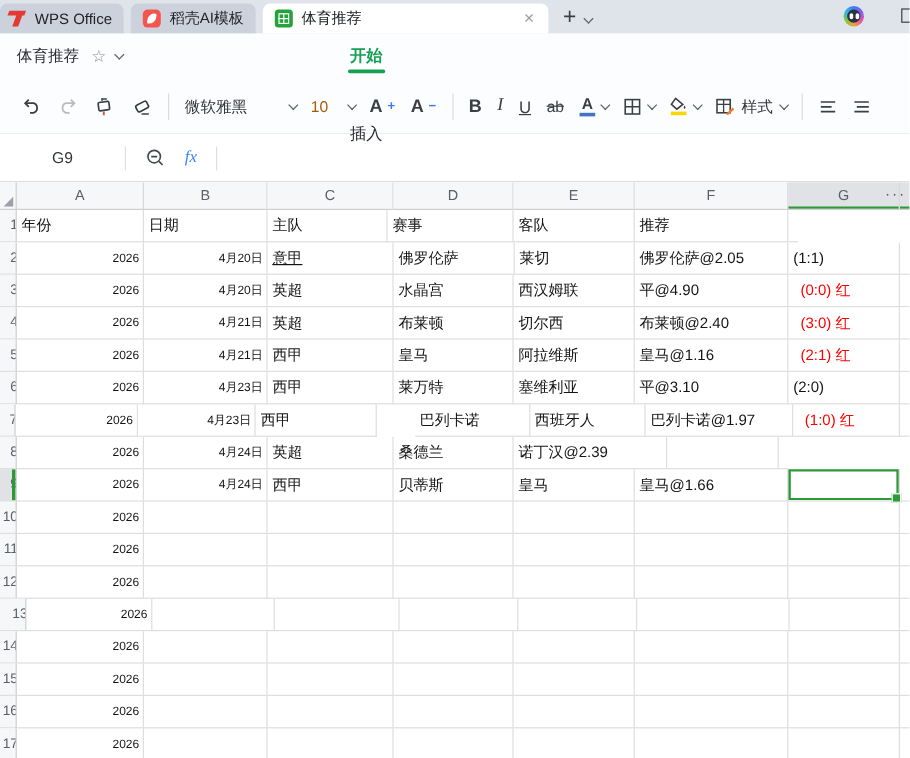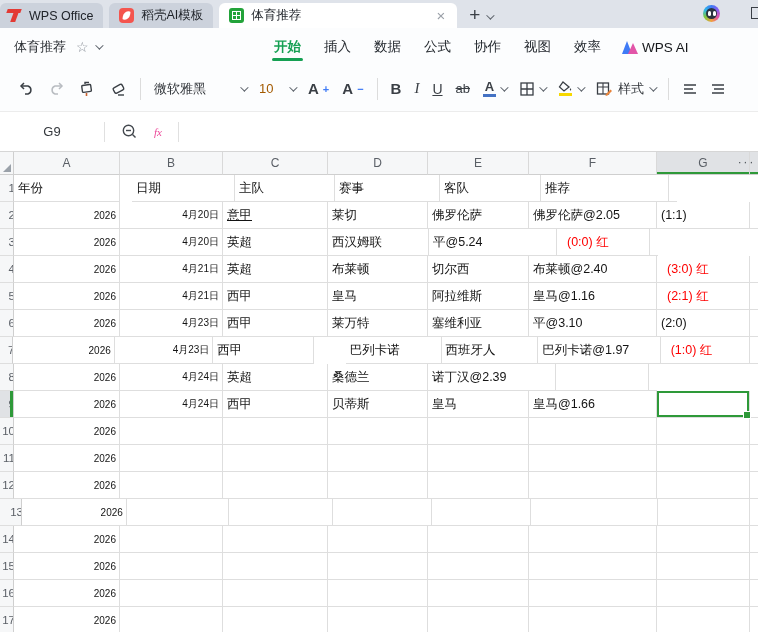--- a/index.html
+++ b/index.html
@@ -35,21 +35,21 @@
             background:conic-gradient(#3f7bf6,#8a5cf0,#e255a8,#f2a03d,#7ec93f,#2fb7e8,#3f7bf6); }
   .avatar::before { content:''; position:absolute; inset:3px; border-radius:50%; background:#2c3340; }
   .avatar i, .avatar u { position:absolute; top:6px; width:3px; height:5px; border-radius:2px; background:#fff; }
   .avatar i { left:4.5px; } .avatar u { left:9.5px; }
   .wincontrol { position:absolute; right:-5px; top:7px; width:12px; height:12px; border:1.6px solid #3a3f46; }
 
   
   .menubar { height:38px; background:#fcfdfe; display:flex; align-items:center; padding:0 0 0 14px; position:relative; }
   .doc-title { font-size:13px; color:#2a2e33; }
   .star { font-size:14px; color:#8a9099; margin:0 6px 0 10px; }
-  .menus { position:absolute; left:272px; top:0; height:100%; display:flex; align-items:center; gap:19px; }
+  .menus { position:absolute; left:272px; top:0; height:100%; display:flex; align-items:center; gap:27px;flex-direction:column; }
   .mitem { font-size:13.5px; color:#24292f; position:relative; padding:10px 2px; }
   .mitem.active { color:#16a053; font-weight:bold; }
   .mitem.active::after { content:''; position:absolute; left:0; right:0; bottom:5px; height:3px;
         border-radius:2px; background:#16a053; }
   .wpsai { display:flex; align-items:center; gap:5px; font-size:13.5px; color:#16181b; }
   .ai-logo { width:15px; height:13px; position:relative; }
   .ai-logo i { position:absolute; bottom:0; width:0; height:0; border-style:solid; }
   .ai-logo i:nth-child(1){ left:0; border-width:0 5px 13px 5px; border-color:transparent transparent #3f7bf6 transparent; }
   .ai-logo i:nth-child(2){ left:6px; border-width:0 5px 11px 5px; border-color:transparent transparent #e255a8 transparent; }
 
@@ -72,21 +72,21 @@
   .fcolor .a { font-size:13px; font-weight:700; }
   .fcolor .bar { width:13px; height:3.5px; margin-top:1px; }
   .style-group { display:flex; align-items:center; gap:5px; font-size:13px; color:#33373c; }
   .aligns { display:flex; gap:12px; overflow:hidden; }
 
   
   .formulabar { height:40px; background:#fff; display:flex; align-items:center; border-bottom:1px solid #d6d6d6; }
   .namebox { width:104px; text-align:center; font-size:13px; color:#33373c; }
   .fdiv { width:1px; height:20px; background:#e0e0e0; }
   .fb-icons { display:flex; align-items:center; gap:16px; padding:0 16px; }
-  .fx { font-size:11px; font-style:italic; font-family:"Liberation Serif", serif; color:#ec4899; }
+  .fx { font-size:14px; font-style:italic; font-family:"Liberation Serif", serif; color:#3b82f6; }
 
   
   #grid { position:relative; background:#fff; }
   .grow { display:flex; }
   .colhdr-row { height:23px; position:relative; }
   .colhdr { background:#f6f7f8; border-right:1px solid #d9d9d9; border-bottom:1px solid #cfcfcf;
             font-size:12px; color:#5a5f66; display:flex; align-items:center; justify-content:center; }
   .colhdr.sel { background:#e0e2e5; box-shadow: inset 0 -2px 0 #2e9939; }
   .corner { position:relative; background:#f6f7f8; border-right:1px solid #cfcfcf; border-bottom:1px solid #cfcfcf; }
   .corner::after { content:''; position:absolute; right:2px; bottom:2px; width:0; height:0;
@@ -280,49 +280,50 @@
       <div class="colhdr" style="width: 128px;">F</div>
       <div class="colhdr sel" style="width: 93px;">G</div>
       <div class="colhdr sel" style="width: 8px; border-right: none;"></div>
       <span class="morecols">···</span>
     </div>
     <div class="grow drow">
       <div class="rowhdr" style="width: 14px;">
         <span>1</span>
       </div>
       <div class="cell" style="width: 106px;">年份</div>
-      <div class="cell" style="width: 103px; margin-left: 12px;">日期</div>
+      <div class="cell" style="width: 103px;">日期</div>
       <div class="cell" style="width: 100px;">主队</div>
       <div class="cell" style="width: 105px;">赛事</div>
       <div class="cell" style="width: 101px;">客队</div>
       <div class="cell" style="width: 128px;">推荐</div>
       <div class="cell stub" style="width: 8px;"></div>
     </div>
     <div class="grow drow">
       <div class="rowhdr" style="width: 14px;">
         <span>2</span>
       </div>
       <div class="cell num" style="width: 106px;">2026</div>
       <div class="cell num" style="width: 103px;">4月20日</div>
       <div class="cell" style="width: 105px; text-decoration: underline;">意甲</div>
+      <div class="cell" style="width: 101px;">佛罗伦萨</div>
       <div class="cell" style="width: 100px;">莱切</div>
-      <div class="cell" style="width: 101px;">佛罗伦萨</div>
       <div class="cell" style="width: 128px;">佛罗伦萨@2.05</div>
       <div class="cell" style="width: 93px;">(1:1)</div>
       <div class="cell stub" style="width: 8px;"></div>
     </div>
     <div class="grow drow">
       <div class="rowhdr" style="width: 14px;">
         <span>3</span>
       </div>
       <div class="cell num" style="width: 106px;">2026</div>
       <div class="cell num" style="width: 103px;">4月20日</div>
       <div class="cell" style="width: 105px;">英超</div>
+      <div class="cell" style="width: 100px;">水晶宫</div>
       <div class="cell" style="width: 101px;">西汉姆联</div>
-      <div class="cell" style="width: 128px;">平@5.24</div>
+      <div class="cell" style="width: 128px;">平@4.90</div>
       <div class="cell red" style="width: 93px;">(0:0) 红</div>
       <div class="cell stub" style="width: 8px;"></div>
     </div>
     <div class="grow drow">
       <div class="rowhdr" style="width: 14px;">
         <span>4</span>
       </div>
       <div class="cell num" style="width: 106px;">2026</div>
       <div class="cell num" style="width: 103px;">4月21日</div>
       <div class="cell" style="width: 105px;">英超</div>

